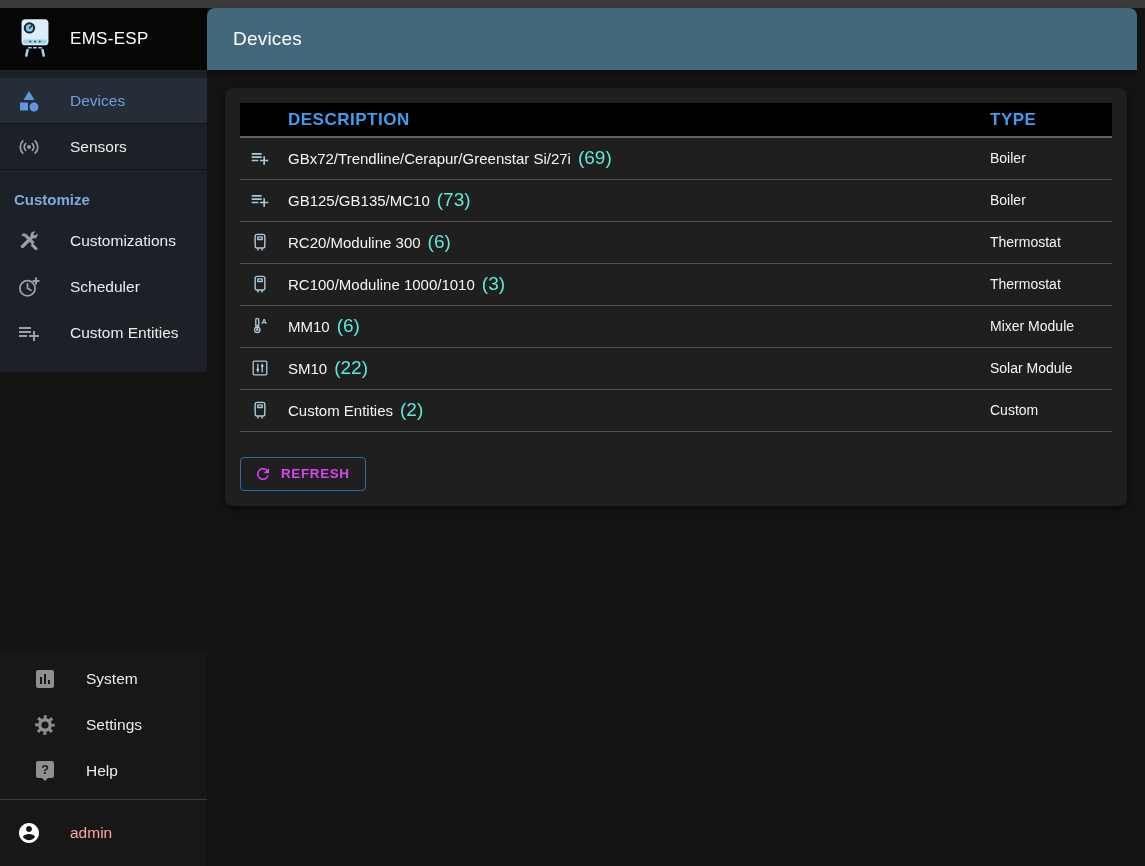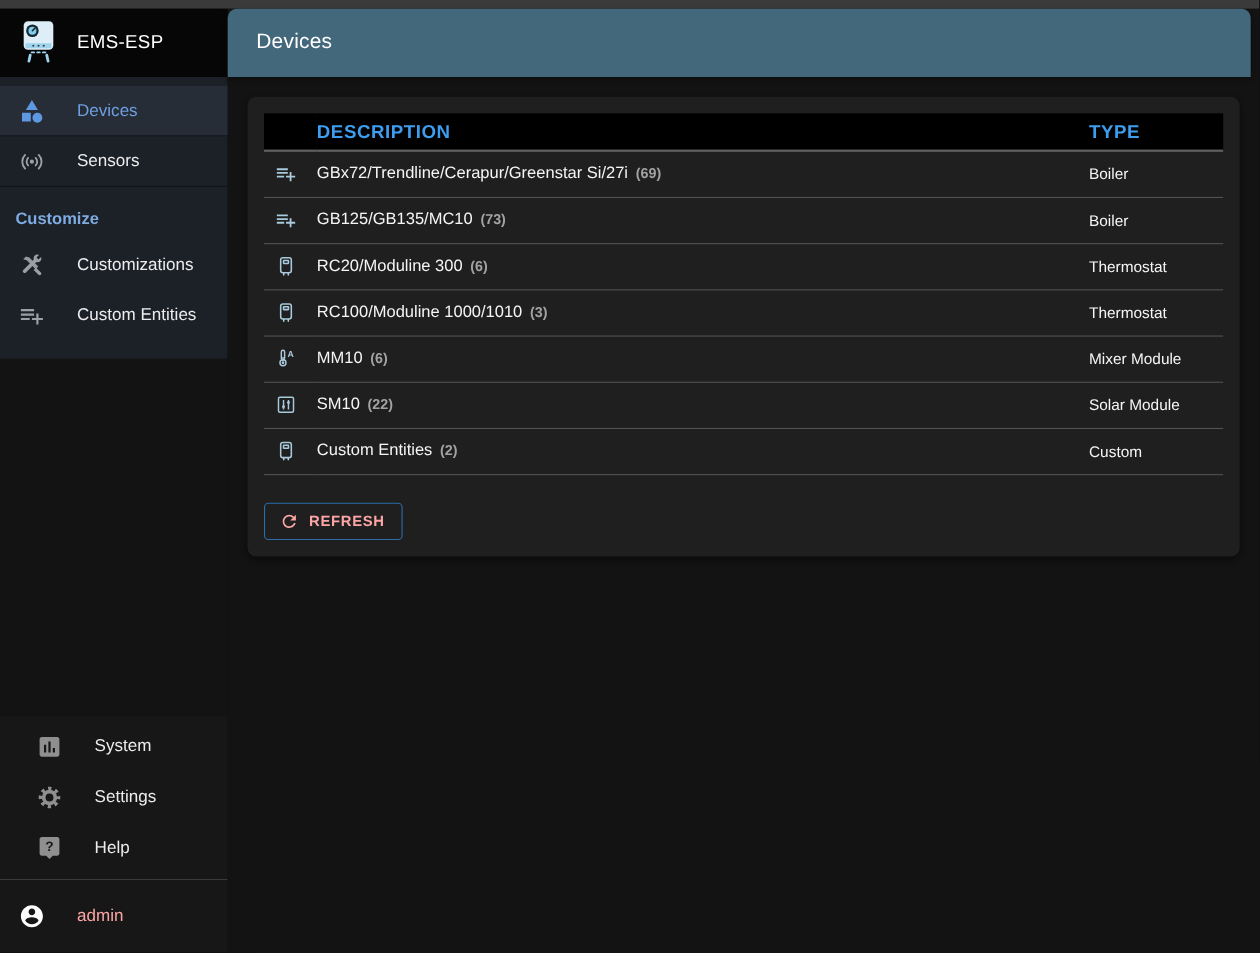--- a/index.html
+++ b/index.html
@@ -42,25 +42,25 @@
   table.devices { width:100%; border-collapse:collapse; }
   table.devices thead th { background:#000; height:34px; text-align:left; font-size:17px; font-weight:700;
                            color:#3d9df0; letter-spacing:.5px; border-bottom:2px solid #616161; }
   th.col-icon { width:48px; }
   th.col-type, td.cell-type { width:122px; }
   table.devices tbody tr { cursor:pointer; }
   table.devices tbody td { height:42px; border-bottom:1px solid #525252; }
   td.cell-icon { padding-left:10px; color:#a8cadb; }
   td.cell-icon svg { display:block; }
   .dev-name { font-size:15px; font-weight:500; color:#f5f5f5; }
-  .dev-count { font-size:13px; font-weight:700; color:#a3a3a3; margin-left:7px; }
+  .dev-count { font-size:19px; font-weight:400; color:#5eead4; margin-left:7px; }
   td.cell-type { font-size:14px; font-weight:500; color:#f5f5f5; }
 
   .refresh-btn { margin-top:25px; display:inline-flex; align-items:center; gap:9px; padding:7px 15px 7px 13px;
-                 background:transparent; border:1px solid #2a6da8; border-radius:4px; color:#fca5a5;
+                 background:transparent; border:1px solid #2a6da8; border-radius:4px; color:#d946ef;
                  font-family:inherit; font-size:13.5px; font-weight:600; letter-spacing:.6px; cursor:pointer; }
   .refresh-btn svg { display:block; }
 </style>
 </head>
 <body>
 
 <div class="app">
   <div class="topstrip"></div>
   <div class="shell">
 
@@ -113,20 +113,32 @@
               <path d="M20.6 6c0 1.9-1.55 3.45-3.45 3.45-.36 0-.7-.06-1.03-.16L6.6 18.8c-.62.62-1.63.62-2.25 0l-.15-.15c-.62-.62-.62-1.63 0-2.25l9.51-9.52c-.1-.33-.16-.67-.16-1.03C13.55 3.95 15.1 2.4 17 2.4c.52 0 1 .12 1.45.32l-2.3 2.3 1.83 1.83 2.3-2.3c.2.45.32.93.32 1.45z"></path>
               <path d="M4.1 6.6 6.6 4.1l3.1 1.05 8.1 8.1-2.45 2.45-8.1-8.1z" opacity=".95"></path>
               <path d="M15.8 14.3l4.35 4.35c.6.6.6 1.57 0 2.17s-1.57.6-2.17 0L13.6 16.5z"></path>
             </svg>
           </span>
           <span class="nlabel">Customizations</span>
         </div>
         <div class="nav-item">
           <span class="nico">
             <svg width="24" height="24" viewBox="0 0 24 24">
+              <g fill="none" stroke="currentColor" stroke-width="1.8">
+                <circle cx="10.5" cy="13.2" r="7.6"></circle>
+                <path d="M10.5 8.8v4.4l3.4 2" stroke-linecap="round"></path>
+              </g>
+              <path fill="currentColor" d="M18 2.6h2v2.4h2.4v2H20v2.4h-2V7h-2.4V5H18z"></path>
+            </svg>
+          </span>
+          <span class="nlabel">Scheduler</span>
+        </div>
+        <div class="nav-item">
+          <span class="nico">
+            <svg width="24" height="24" viewBox="0 0 24 24">
                 <path fill="currentColor" d="M14 10H2v2h12v-2zm0-4H2v2h12V6zm4 8v-4h-2v4h-4v2h4v4h2v-4h4v-2h-4zM2 16h8v-2H2v2z"></path>
               </svg>
           </span>
           <span class="nlabel">Custom Entities</span>
         </div>
       </nav>
 
       <div class="side-spacer"></div>
 
       <nav class="nav-bottom">

